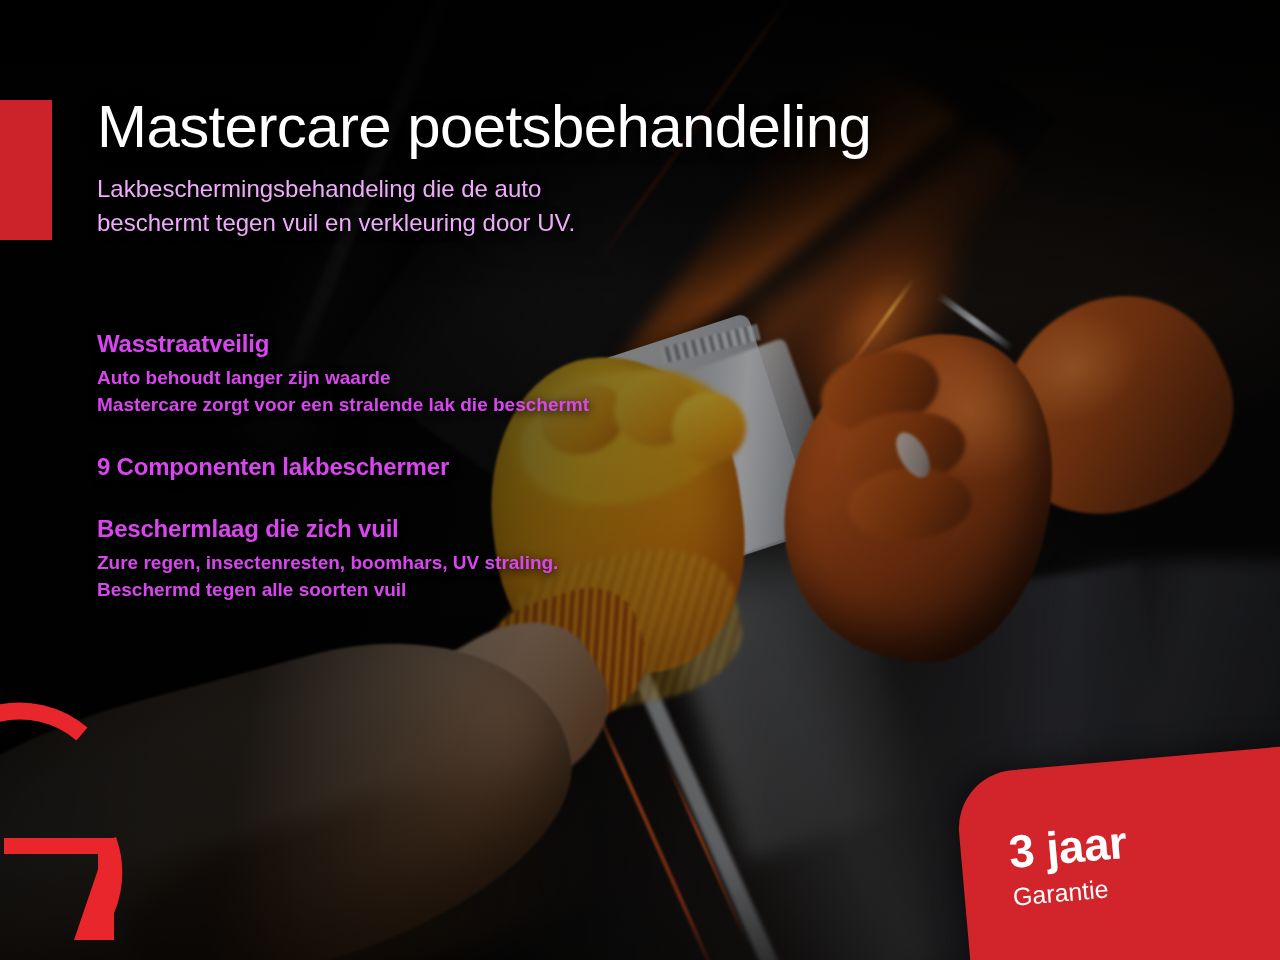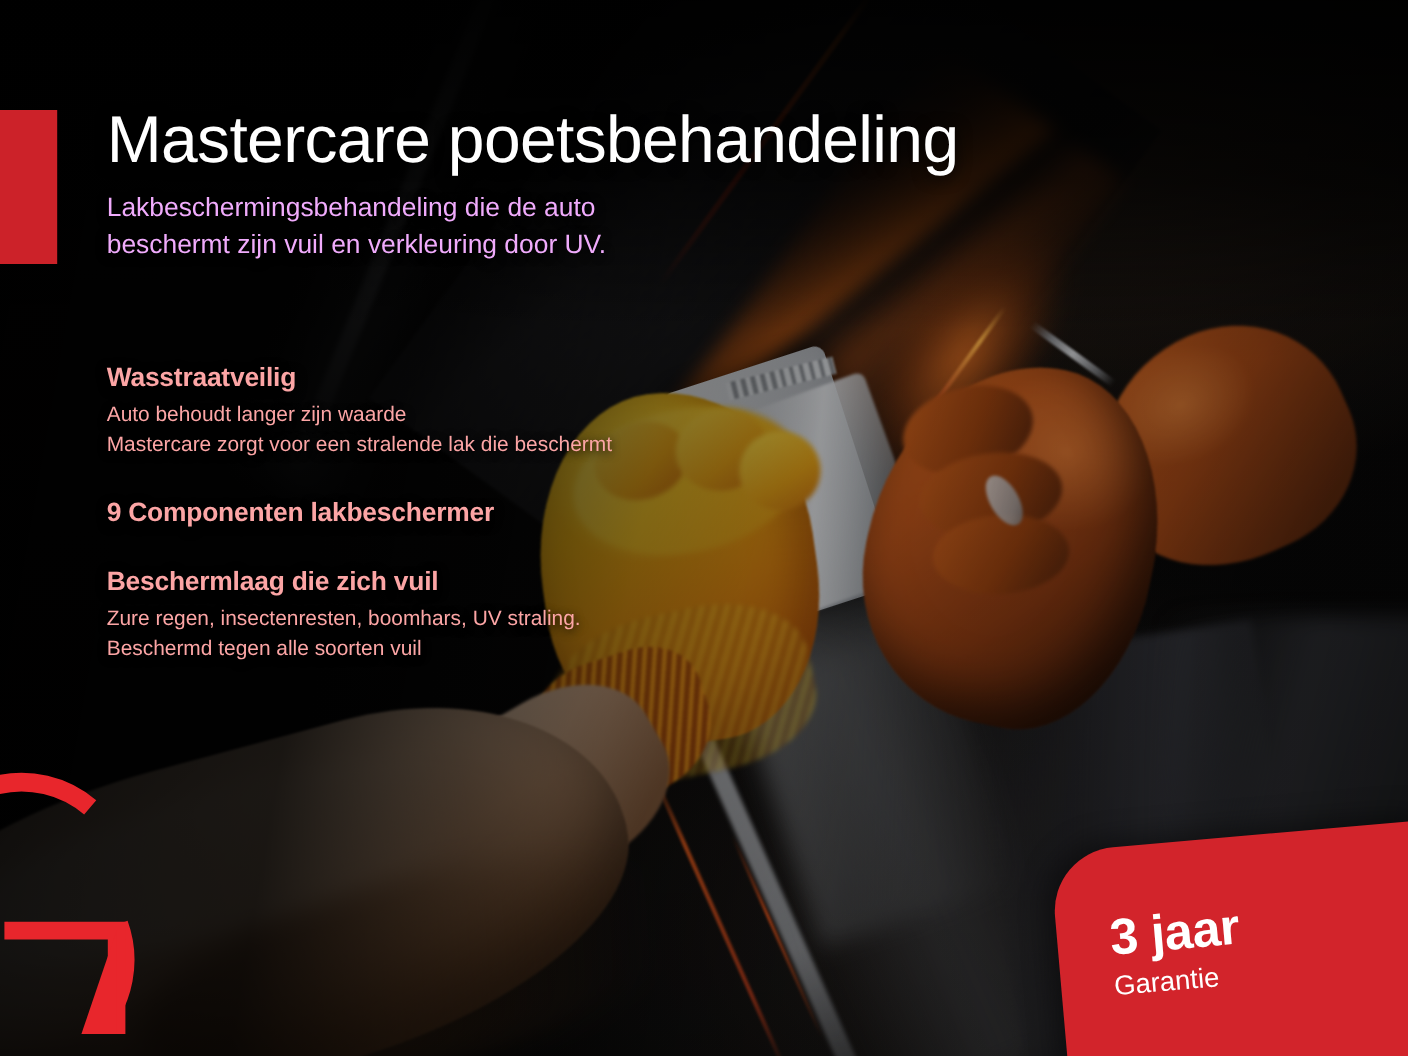--- a/index.html
+++ b/index.html
@@ -366,26 +366,26 @@
     position:absolute; left:97px; top:172px;
     font-size:24px; font-weight:400; line-height:1.42;
     color:#f0abfc;
     text-shadow:0 2px 10px rgba(0,0,0,.9);
   }
 
   .features{ position:absolute; left:97px; top:330px; width:760px; }
   .feature{ margin-bottom:34px; }
   .feature:last-child{ margin-bottom:0; }
   .f-head{
-    font-size:24px; font-weight:700; color:#fca5a5;
+    font-size:24px; font-weight:700; color:#d946ef;
     margin-bottom:7px; letter-spacing:-.2px;
     text-shadow:0 2px 10px rgba(0,0,0,.92);
   }
   .f-line{
-    font-size:19px; font-weight:400; color:#fca5a5;
+    font-size:19px; font-weight:700; color:#d946ef;
     line-height:1.42;
     text-shadow:0 2px 9px rgba(0,0,0,.92);
   }
 
   
   .badge{
     position:absolute; left:963px; top:760px;
     width:340px; height:220px;
     background:#d2242b;
     border-radius:58px 0 0 0;
@@ -473,21 +473,21 @@
         <path d="M 38 156 L 140 156 L 140 250"></path>
       </g>
       <path d="M 140 156 L 108 250 L 140 250 Z" fill="#e8262c"></path>
     </svg>
   </div>
 
   <div class="title">Mastercare poetsbehandeling</div>
 
   <div class="subtitle">
     <div>Lakbeschermingsbehandeling die de auto</div>
-    <div>beschermt zijn vuil en verkleuring door UV.</div>
+    <div>beschermt tegen vuil en verkleuring door UV.</div>
   </div>
 
   <div class="features">
 
     <div class="feature">
       <div class="f-head">Wasstraatveilig</div>
       <div class="f-line">Auto behoudt langer zijn waarde</div>
       <div class="f-line">Mastercare zorgt voor een stralende lak die beschermt</div>
     </div>
 

